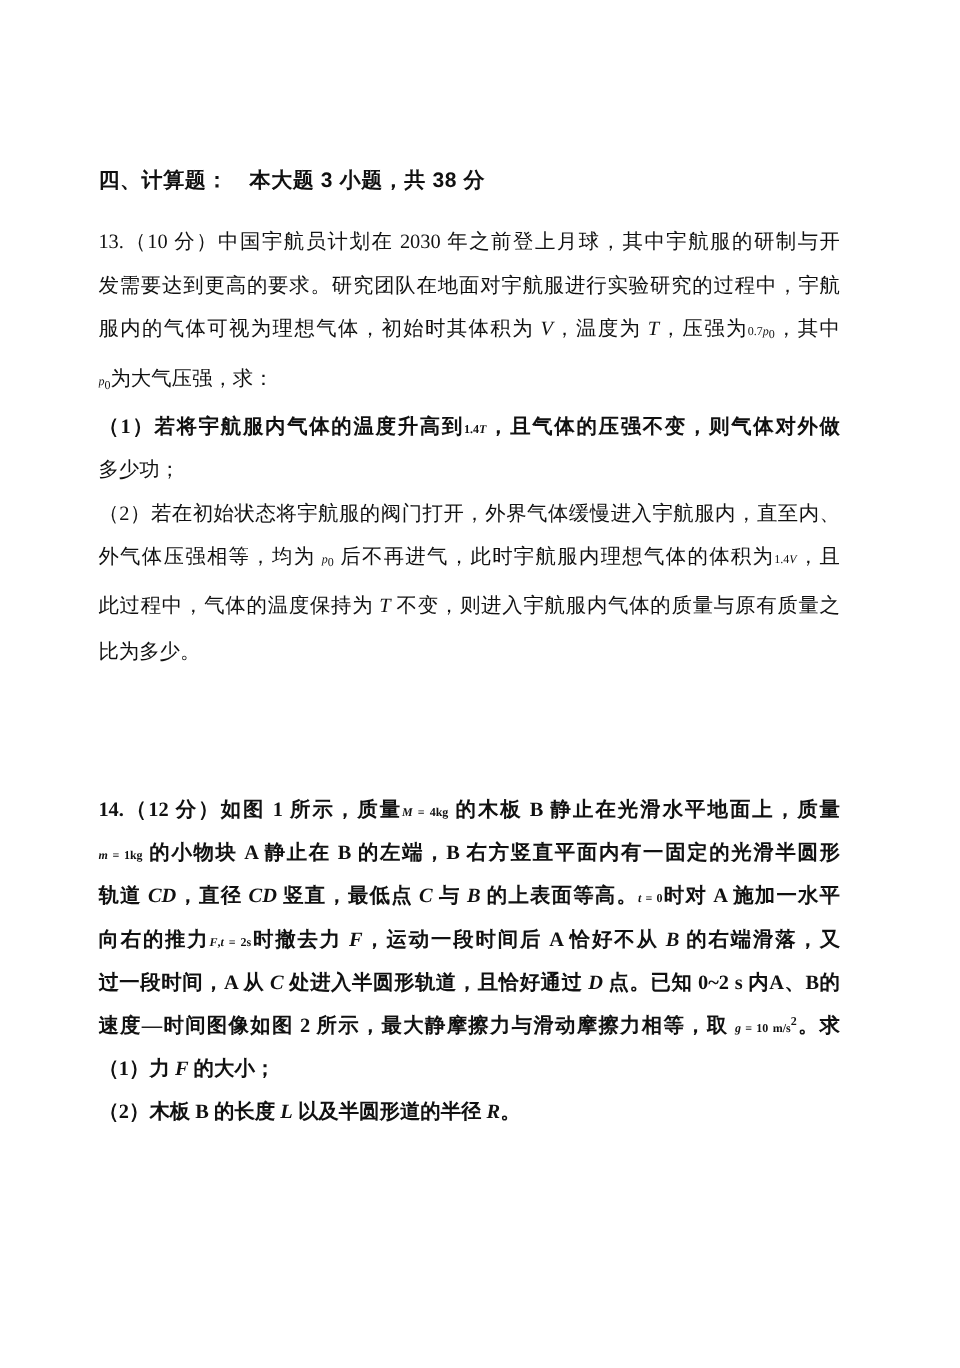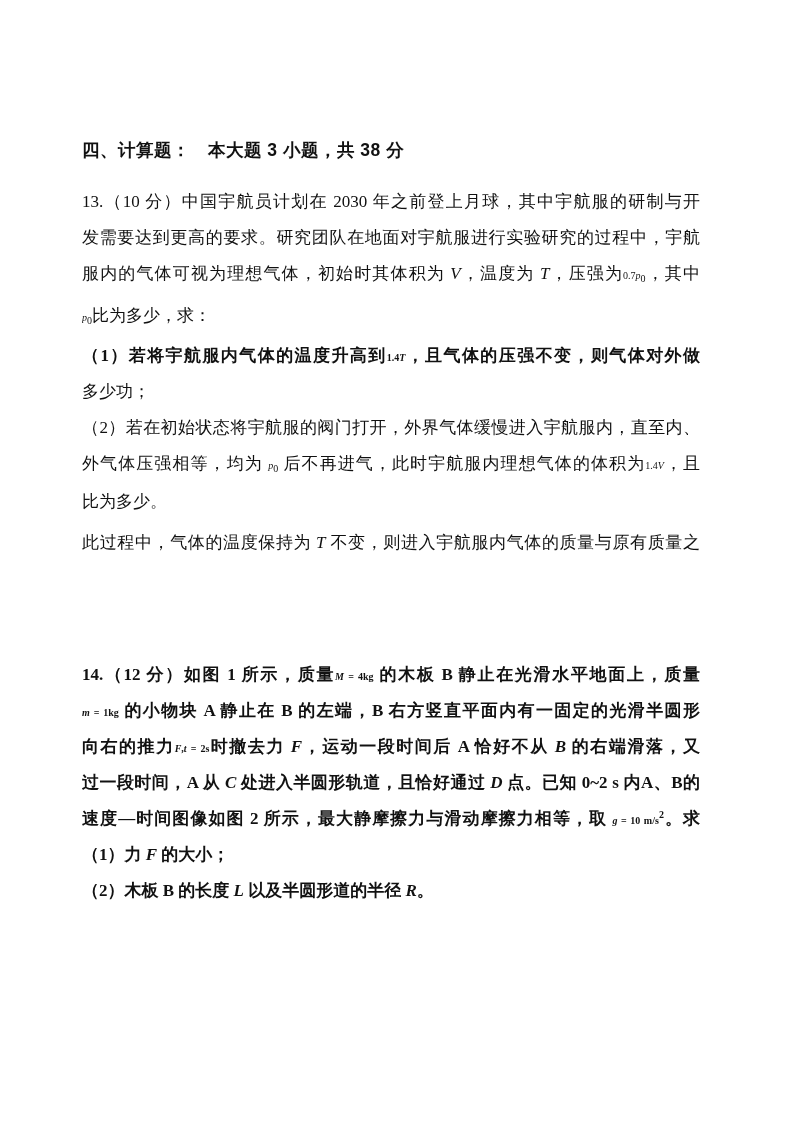--- a/index.html
+++ b/index.html
@@ -60,32 +60,33 @@
 
 <div class="page">
   <div class="content">
 
     <h2 class="heading">四、计算题：　本大题 3 小题，共 38 分</h2>
 
     <div class="question q13">
       <div class="line j"><span>13.（10 分）中国宇航员计划在 2030 年之前登上月球，其中宇航服的研制与开</span></div>
       <div class="line j"><span>发需要达到更高的要求。研究团队在地面对宇航服进行实验研究的过程中，宇航</span></div>
       <div class="line j"><span>服内的气体可视为理想气体，初始时其体积为 </span><span class="i">V</span><span>，温度为 </span><span class="i">T</span><span>，压强为</span><span class="eq">0.7</span><span class="eq i">p</span><span class="eq sub">0</span><span>，其中</span></div>
-      <div class="line mt6"><span class="eq i">p</span><span class="eq sub">0</span><span>比为多少，求：</span></div>
+      <div class="line mt6"><span class="eq i">p</span><span class="eq sub">0</span><span>为大气压强，求：</span></div>
       <div class="line j mt4"><span>（1）若将宇航服内气体的温度升高到</span><span class="eq">1.4</span><span class="eq i">T</span><span>，且气体的压强不变，则气体对外做</span></div>
       <div class="line"><span>多少功；</span></div>
       <div class="line j"><span>（2）若在初始状态将宇航服的阀门打开，外界气体缓慢进入宇航服内，直至内、</span></div>
       <div class="line j"><span>外气体压强相等，均为 </span><span class="eq i">p</span><span class="eq sub">0</span><span> 后不再进气，此时宇航服内理想气体的体积为</span><span class="eq">1.4</span><span class="eq i">V</span><span>，且</span></div>
+      <div class="line j mt5"><span>此过程中，气体的温度保持为 </span><span class="i">T</span><span> 不变，则进入宇航服内气体的质量与原有质量之</span></div>
       <div class="line mt2"><span>比为多少。</span></div>
-      <div class="line j mt5"><span>此过程中，气体的温度保持为 </span><span class="i">T</span><span> 不变，则进入宇航服内气体的质量与原有质量之</span></div>
     </div>
 
     <div class="question q14">
       <div class="line j"><span>14.（12 分）如图 1 所示，质量</span><span class="eq i">M</span><span class="eq"> = 4kg</span><span> 的木板 B 静止在光滑水平地面上，质量</span></div>
       <div class="line j"><span class="eq i">m</span><span class="eq"> = 1kg</span><span> 的小物块 A 静止在 B 的左端，B 右方竖直平面内有一固定的光滑半圆形</span></div>
+      <div class="line j"><span>轨道 </span><span class="i">CD</span><span>，直径 </span><span class="i">CD</span><span> 竖直，最低点 </span><span class="i">C</span><span> 与 </span><span class="i">B</span><span> 的上表面等高。</span><span class="eq i">t</span><span class="eq"> = 0</span><span>时对 A 施加一水平</span></div>
       <div class="line j"><span>向右的推力</span><span class="eq i">F</span><span class="eq">,</span><span class="eq i">t</span><span class="eq"> = 2s</span><span>时撤去力 </span><span class="i">F</span><span>，运动一段时间后 A 恰好不从 </span><span class="i">B</span><span> 的右端滑落，又</span></div>
       <div class="line j"><span>过一段时间，A 从 </span><span class="i">C</span><span> 处进入半圆形轨道，且恰好通过 </span><span class="i">D</span><span> 点。已知 0~2 s 内A、B的</span></div>
       <div class="line j"><span>速度—时间图像如图 2 所示，最大静摩擦力与滑动摩擦力相等，取 </span><span class="eq i">g</span><span class="eq"> = 10 m/s</span><span class="eq sup">2</span><span>。求</span></div>
       <div class="line"><span>（1）力 </span><span class="i">F</span><span> 的大小；</span></div>
       <div class="line"><span>（2）木板 B 的长度 </span><span class="i">L</span><span> 以及半圆形道的半径 </span><span class="i">R</span><span>。</span></div>
     </div>
 
   </div>
 </div>
 

